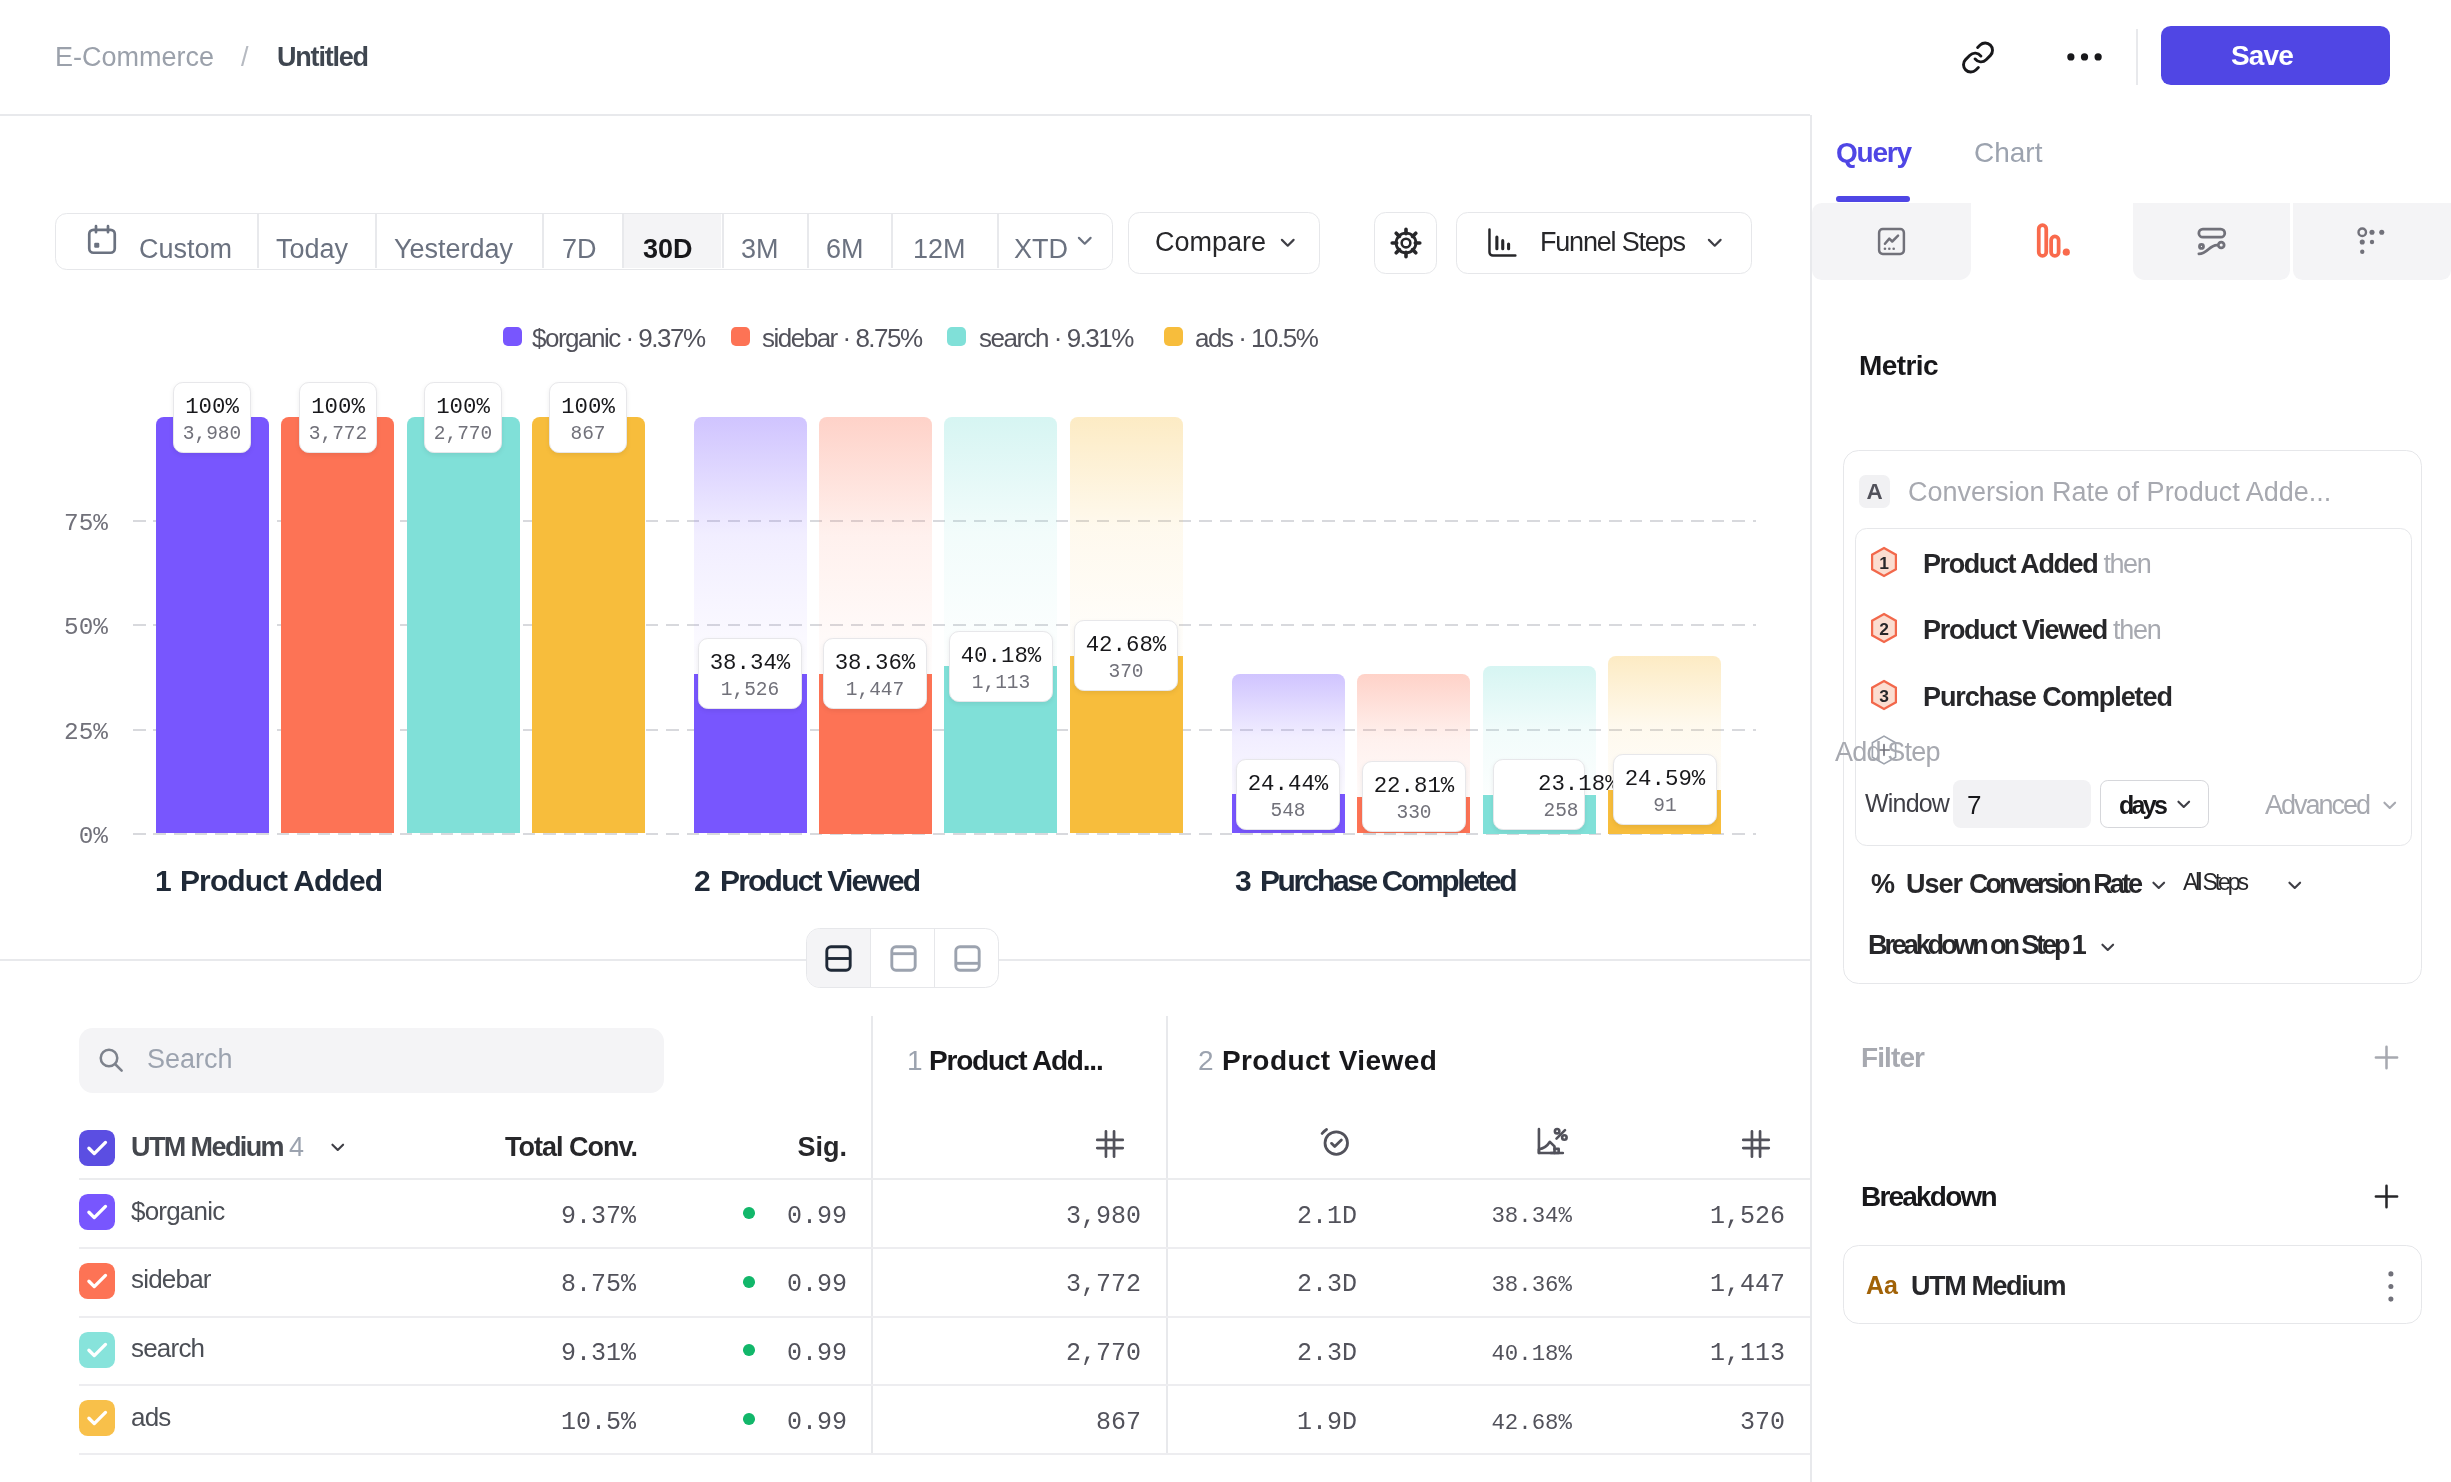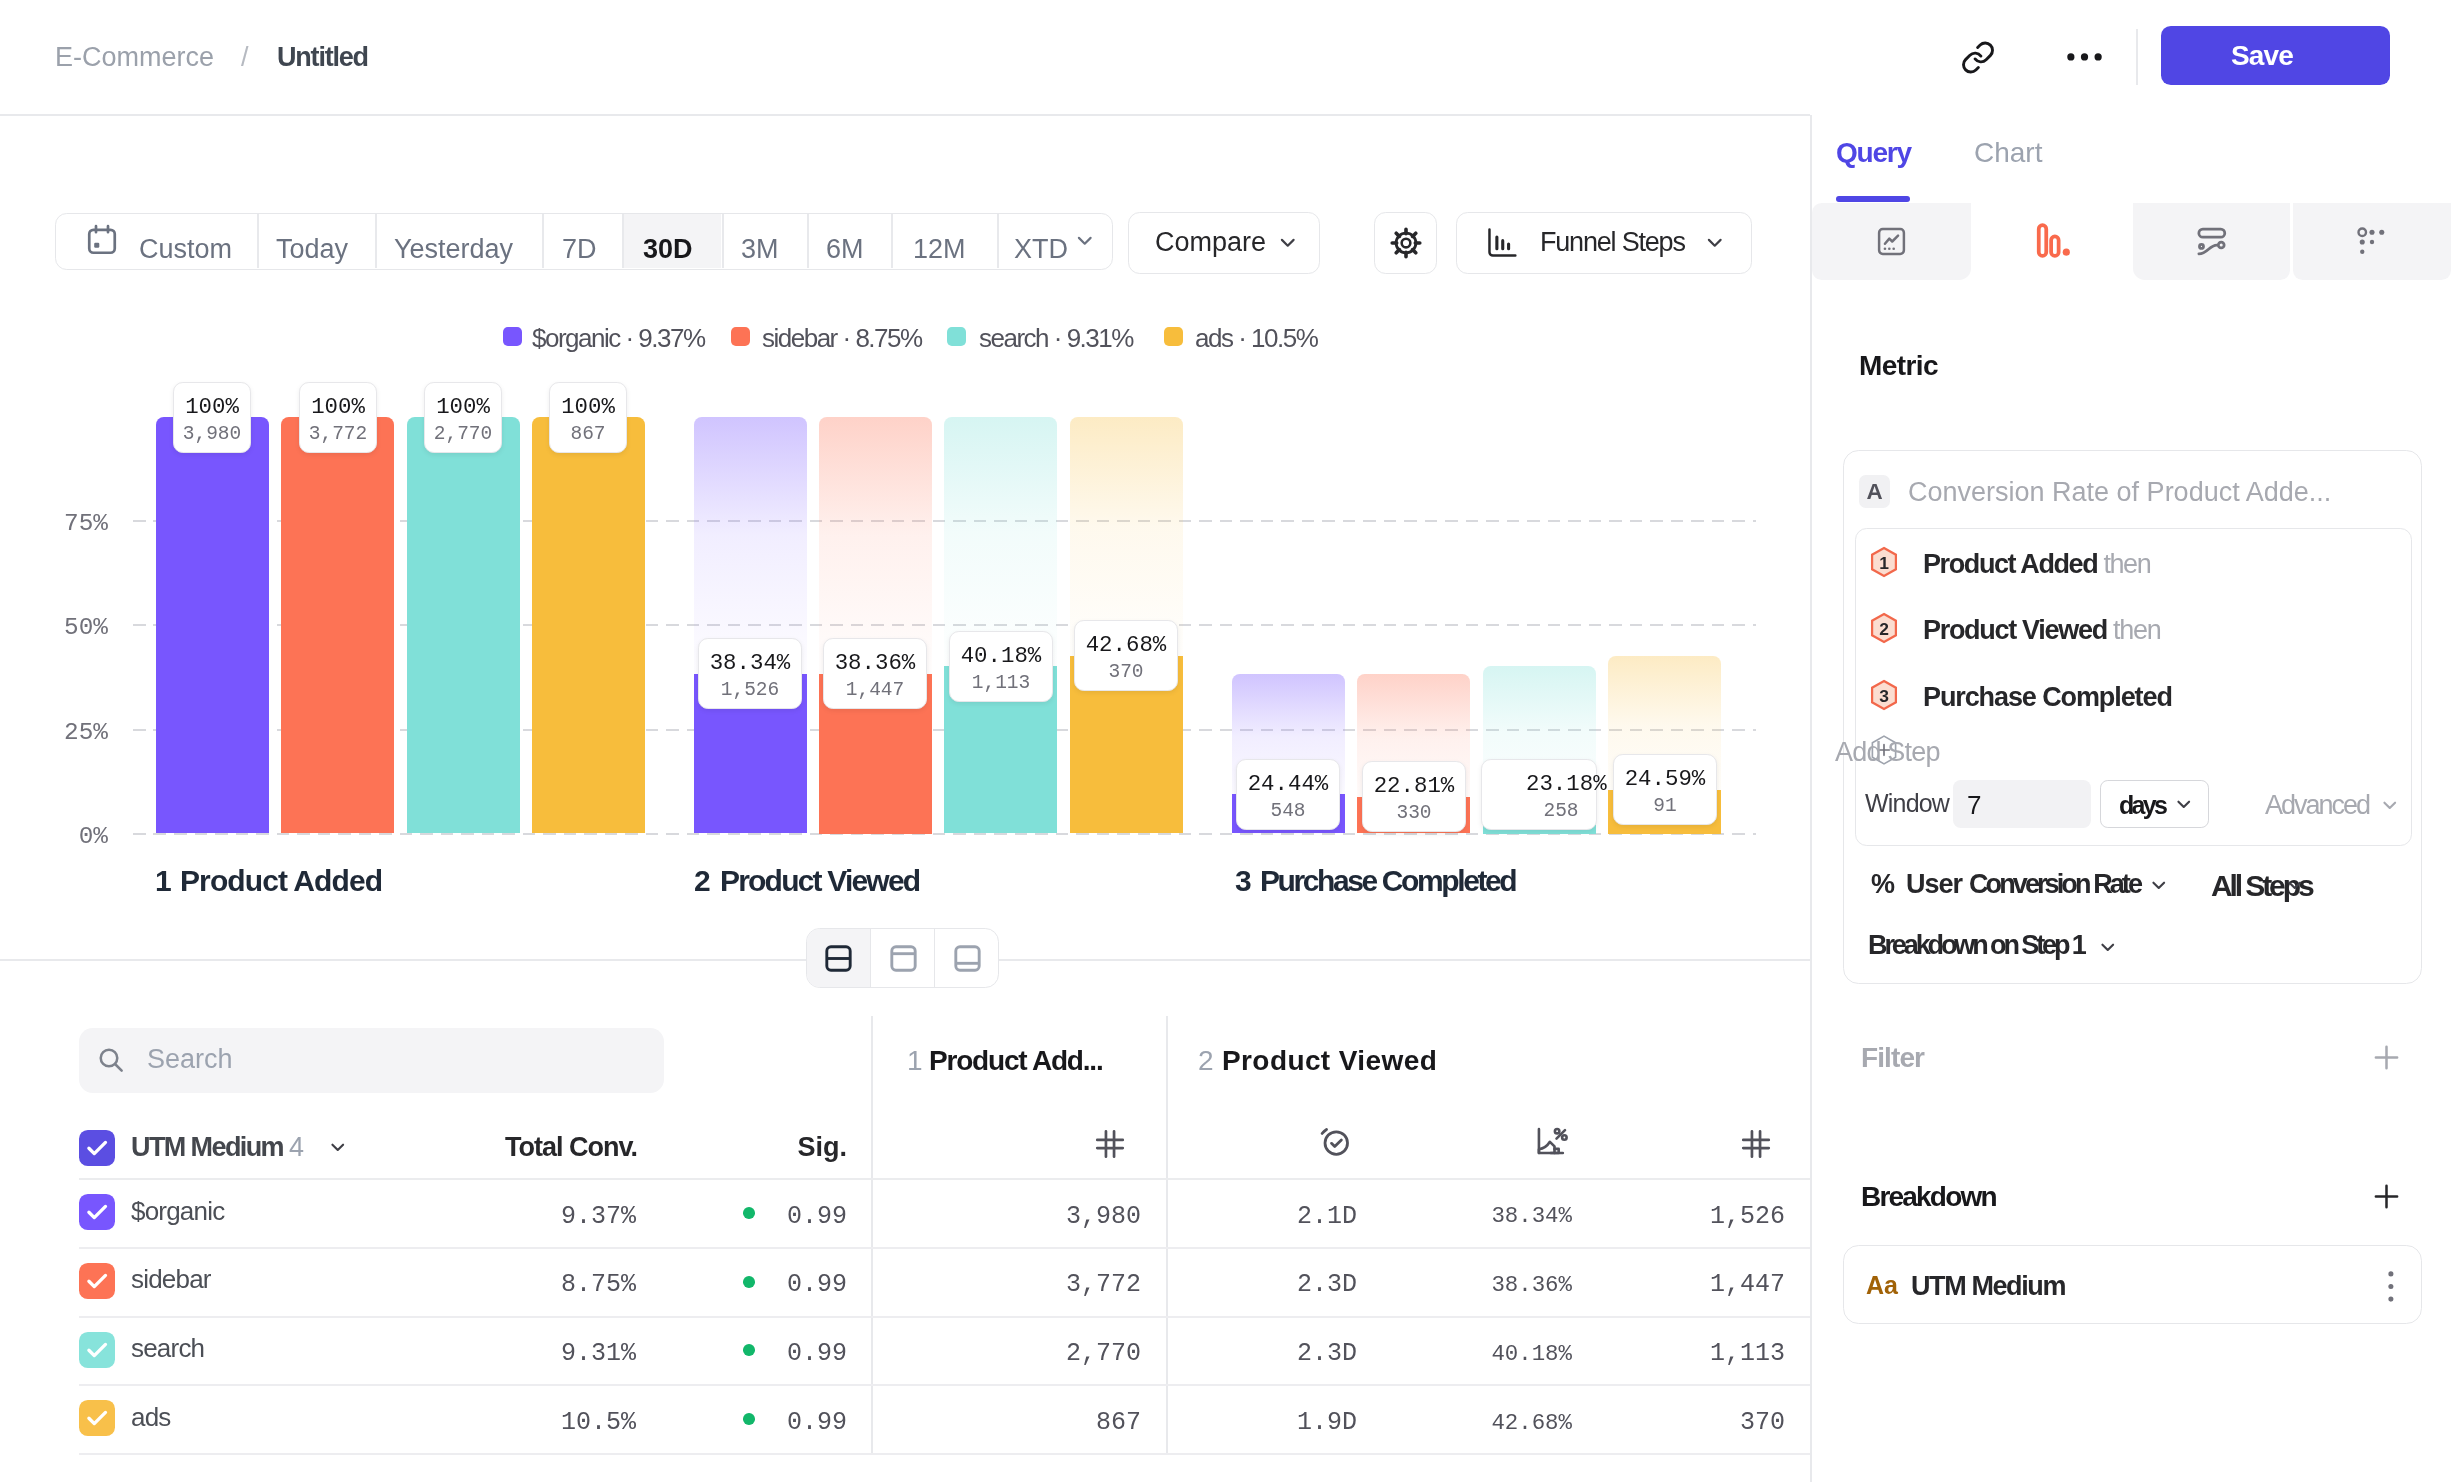--- a/index.html
+++ b/index.html
@@ -199,21 +199,21 @@
       </div>
 
     <div class="vlabel" style="left:1288px; top:759px; width:104px;">
         <div class="l1">24.44%</div>
         <div class="l2">548</div>
       </div>
     <div class="vlabel" style="left:1414px; top:761px; width:104px;">
         <div class="l1">22.81%</div>
         <div class="l2">330</div>
       </div>
-    <div class="vlabel" style="left:1539px; top:759px; width:116px;padding-left:44px;">
+    <div class="vlabel" style="left:1539px; top:759px; width:92px;padding-left:44px;">
         <div class="l1">23.18%</div>
         <div class="l2">258</div>
       </div>
     <div class="vlabel" style="left:1665px; top:754px; width:104px;">
         <div class="l1">24.59%</div>
         <div class="l2">91</div>
       </div>
 
     <div class="abs glab gl-num" style="left:155px;">1</div>
     <div class="abs glab" style="left:180px; letter-spacing:-0.9px;">Product Added</div>
@@ -436,21 +436,21 @@
     <svg class="abs" style="left:2380px; top:798px;" width="19.5" height="14.6" viewBox="0 0 22 16" fill="none" stroke="#a7a9b0" stroke-width="2.4" stroke-linecap="round" stroke-linejoin="round">
         <path d="M5 5 l6 6 l6-6"></path>
       </svg>
 
     <div class="abs" style="left:1871px; top:869px; font-size:27px; font-weight:600; color:#27272a;">%</div>
     <div class="abs" style="left:1906px; top:869px; font-size:27px; font-weight:600; color:#27272a; letter-spacing:-1px;">User</div>
     <div class="abs" style="left:1969px; top:869px; font-size:27px; font-weight:600; color:#27272a; letter-spacing:-2.9px;">Conversion Rate</div>
     <svg class="abs" style="left:2149px; top:878px;" width="19.5" height="14.6" viewBox="0 0 22 16" fill="none" stroke="#3f3f46" stroke-width="2.4" stroke-linecap="round" stroke-linejoin="round">
         <path d="M5 5 l6 6 l6-6"></path>
       </svg>
-    <div class="abs" style="left:2183px; top:869px; font-size:30px; font-weight:700; color:#27272a; letter-spacing:-3.1px;margin-left:28px;">All Steps</div>
+    <div class="abs" style="left:2183px; top:869px; font-size:23px; font-weight:400; color:#27272a; letter-spacing:-3.1px;">All Steps</div>
     <svg class="abs" style="left:2285px; top:878px;" width="19.5" height="14.6" viewBox="0 0 22 16" fill="none" stroke="#3f3f46" stroke-width="2.4" stroke-linecap="round" stroke-linejoin="round">
         <path d="M5 5 l6 6 l6-6"></path>
       </svg>
     <div class="abs" style="left:1868px; top:930px; font-size:27px; font-weight:600; color:#27272a; letter-spacing:-3.1px;">Breakdown on Step 1</div>
     <svg class="abs" style="left:2098px; top:940px;" width="19.5" height="14.6" viewBox="0 0 22 16" fill="none" stroke="#3f3f46" stroke-width="2.4" stroke-linecap="round" stroke-linejoin="round">
         <path d="M5 5 l6 6 l6-6"></path>
       </svg>
 
     <div class="abs" style="left:1861px; top:1042px; font-size:28px; font-weight:700; color:#a7a9b0; letter-spacing:-0.9px;">Filter</div>
     <svg class="abs" style="left:2372px; top:1043px;" width="29" height="29" viewBox="0 0 30 30" fill="none" stroke="#a7a9b0" stroke-width="2.6" stroke-linecap="round">

